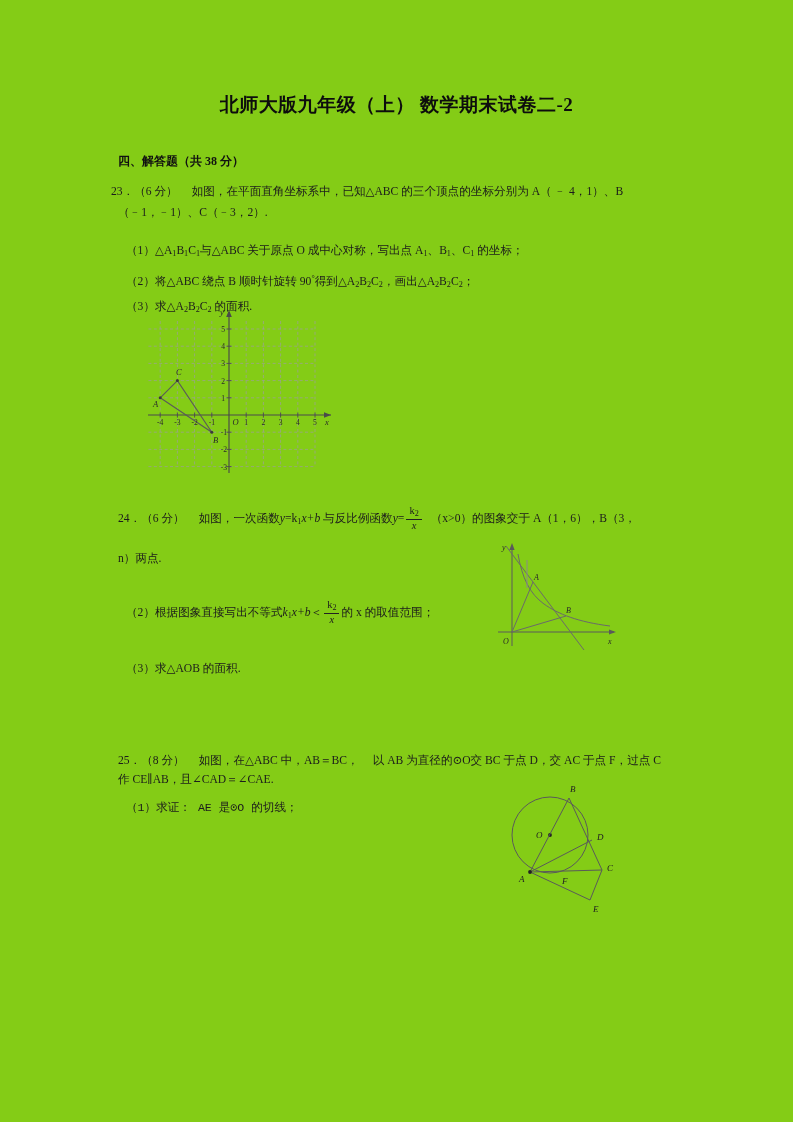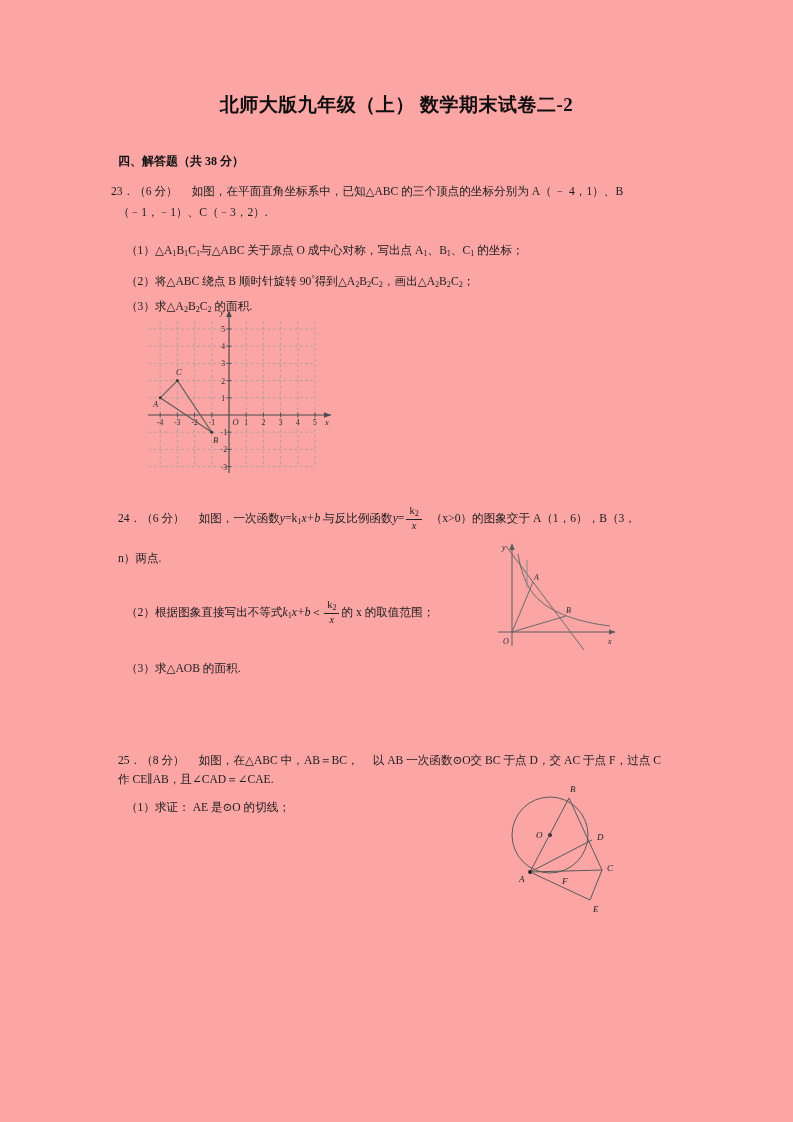--- a/index.html
+++ b/index.html
@@ -13,21 +13,21 @@
     position: relative;
     font-family: "Liberation Serif", "DejaVu Serif", serif;
     color: #1a1a1a;
     overflow: hidden;
   }
   .page {
     position: absolute;
     left: 0; top: 0;
     width: 793px;
     height: 1122px;
-    background: #fca5a5;
+    background: #84cc16;
   }
   .doc-title {
     position: absolute;
     left: 0;
     top: 92px;
     width: 793px;
     text-align: center;
     font-size: 19px;
     font-weight: bold;
     letter-spacing: 0.5px;
@@ -73,21 +73,21 @@
   .q23-s3 { position: absolute; left: 126px; top: 296px; }
 
   .q24-line1 { position: absolute; left: 118px; top: 506px; width: 575px; }
   .q24-line2 { position: absolute; left: 118px; top: 548px; }
   .q24-s1 { position: absolute; left: 126px; top: 572px; }
   .q24-s2 { position: absolute; left: 126px; top: 600px; }
   .q24-s3 { position: absolute; left: 126px; top: 634px; margin-top: 24px; }
 
   .q25-line1 { position: absolute; left: 118px; top: 750px; width: 575px; }
   .q25-line2 { position: absolute; left: 118px; top: 769px; }
-  .q25-s1 { position: absolute; left: 126px; top: 797px; }
+  .q25-s1 { position: absolute; left: 126px; top: 797px; font-family: Liberation Mono, monospace; }
   .q25-s2 { position: absolute; left: 126px; top: 819px; }
 
   .fig-grid { left: 148px; top: 303px; }
   .fig-hyper { left: 492px; top: 536px; }
   .fig-circle { left: 470px; top: 770px; }
 
   .gap { display: inline-block; width: 14px; }
   .gap-sm { display: inline-block; width: 7px; }
 </style>
 </head>
@@ -241,21 +241,21 @@
         <text x="10" y="14">y</text>
         <text x="116" y="108">x</text>
         <text x="11" y="108">O</text>
         <text x="42" y="44">A</text>
         <text x="74" y="77">B</text>
       </g>
     </svg>
   </div>
 
   <div class="qblock q25-line1">
-    <span>25．（8 分）</span><span class="gap"></span><span>如图，在△ABC 中，AB＝BC，</span><span class="gap"></span><span>以 AB 一次函数⊙O交 BC 于点 D，交 AC 于点 F，过点 C</span>
+    <span>25．（8 分）</span><span class="gap"></span><span>如图，在△ABC 中，AB＝BC，</span><span class="gap"></span><span>以 AB 为直径的⊙O交 BC 于点 D，交 AC 于点 F，过点 C</span>
   </div>
   <div class="qblock q25-line2">作 CE∥AB，且∠CAD＝∠CAE.</div>
   <div class="qblock q25-s1">（1）求证：  AE 是⊙O 的切线；</div>
 
   <div class="fig fig-circle">
     <svg width="165" height="160" viewBox="0 0 165 160" xmlns="http://www.w3.org/2000/svg">
 
       <circle cx="80" cy="65" r="38" fill="none" stroke="#5a5a5a" stroke-width="1"></circle>
       <circle cx="80" cy="65" r="1.9" fill="#222"></circle>
 

